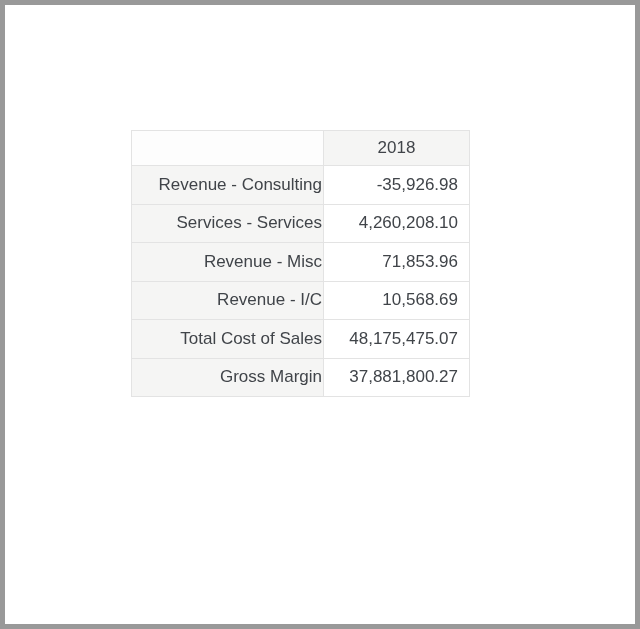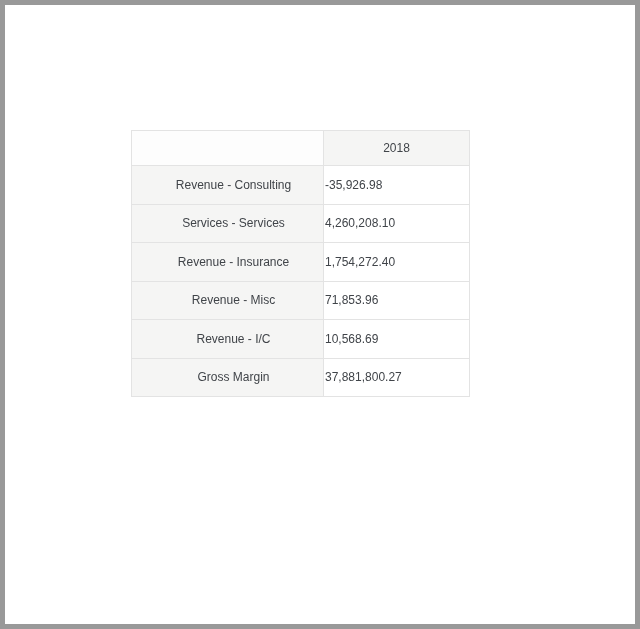--- a/index.html
+++ b/index.html
@@ -17,21 +17,21 @@
     background: var(--page_bg, #ffffff);
     overflow: hidden;
   }
   table.grid {
     position: absolute;
     left: 126px;   
     top: 125px;
     border-collapse: collapse;
     table-layout: fixed;
     width: 338px;
-    font-size: 12px;
+    font-size: 17px;
     color: var(--text_color, #404449);
     border: 1px solid var(--outer_border, #d9d9d9);
   }
   table.grid col.c-label { width: 192px; }
   table.grid col.c-value { width: 146px; }
   table.grid th, table.grid td {
     border: 1px solid var(--cell_border, #e3e3e3);
     font-weight: normal;
     vertical-align: middle;
     box-sizing: border-box;
@@ -42,25 +42,26 @@
   table.grid td { height: 38.5px; }
   .corner-cell {
     background: var(--corner_bg, #fdfdfd);
   }
   .year-cell {
     background: var(--header_bg, #f5f5f4);
     text-align: center;
   }
   .label-cell {
     background: var(--header_bg, #f5f5f4);
-    text-align: center;
+    text-align: right;
     padding-left: 13px;
   }
   .value-cell {
     background: var(--value_bg, #ffffff);
+    text-align: right;
     padding-right: 11px;
   }
 </style>
 </head>
 <body>
 
 <div class="canvas">
   <table class="grid">
     <colgroup>
       <col class="c-label">
@@ -75,30 +76,30 @@
     <tbody>
       <tr>
         <td class="label-cell">Revenue - Consulting</td>
         <td class="value-cell">-35,926.98</td>
       </tr>
       <tr>
         <td class="label-cell">Services - Services</td>
         <td class="value-cell">4,260,208.10</td>
       </tr>
       <tr>
-        <td class="label-cell">Revenue - Insurance</td>
-        <td class="value-cell">1,754,272.40</td>
-      </tr>
-      <tr>
         <td class="label-cell">Revenue - Misc</td>
         <td class="value-cell">71,853.96</td>
       </tr>
       <tr>
         <td class="label-cell">Revenue - I/C</td>
         <td class="value-cell">10,568.69</td>
+      </tr>
+      <tr>
+        <td class="label-cell">Total Cost of Sales</td>
+        <td class="value-cell">48,175,475.07</td>
       </tr>
       <tr>
         <td class="label-cell">Gross Margin</td>
         <td class="value-cell">37,881,800.27</td>
       </tr>
     </tbody>
   </table>
 </div>
 
 </body></html>

